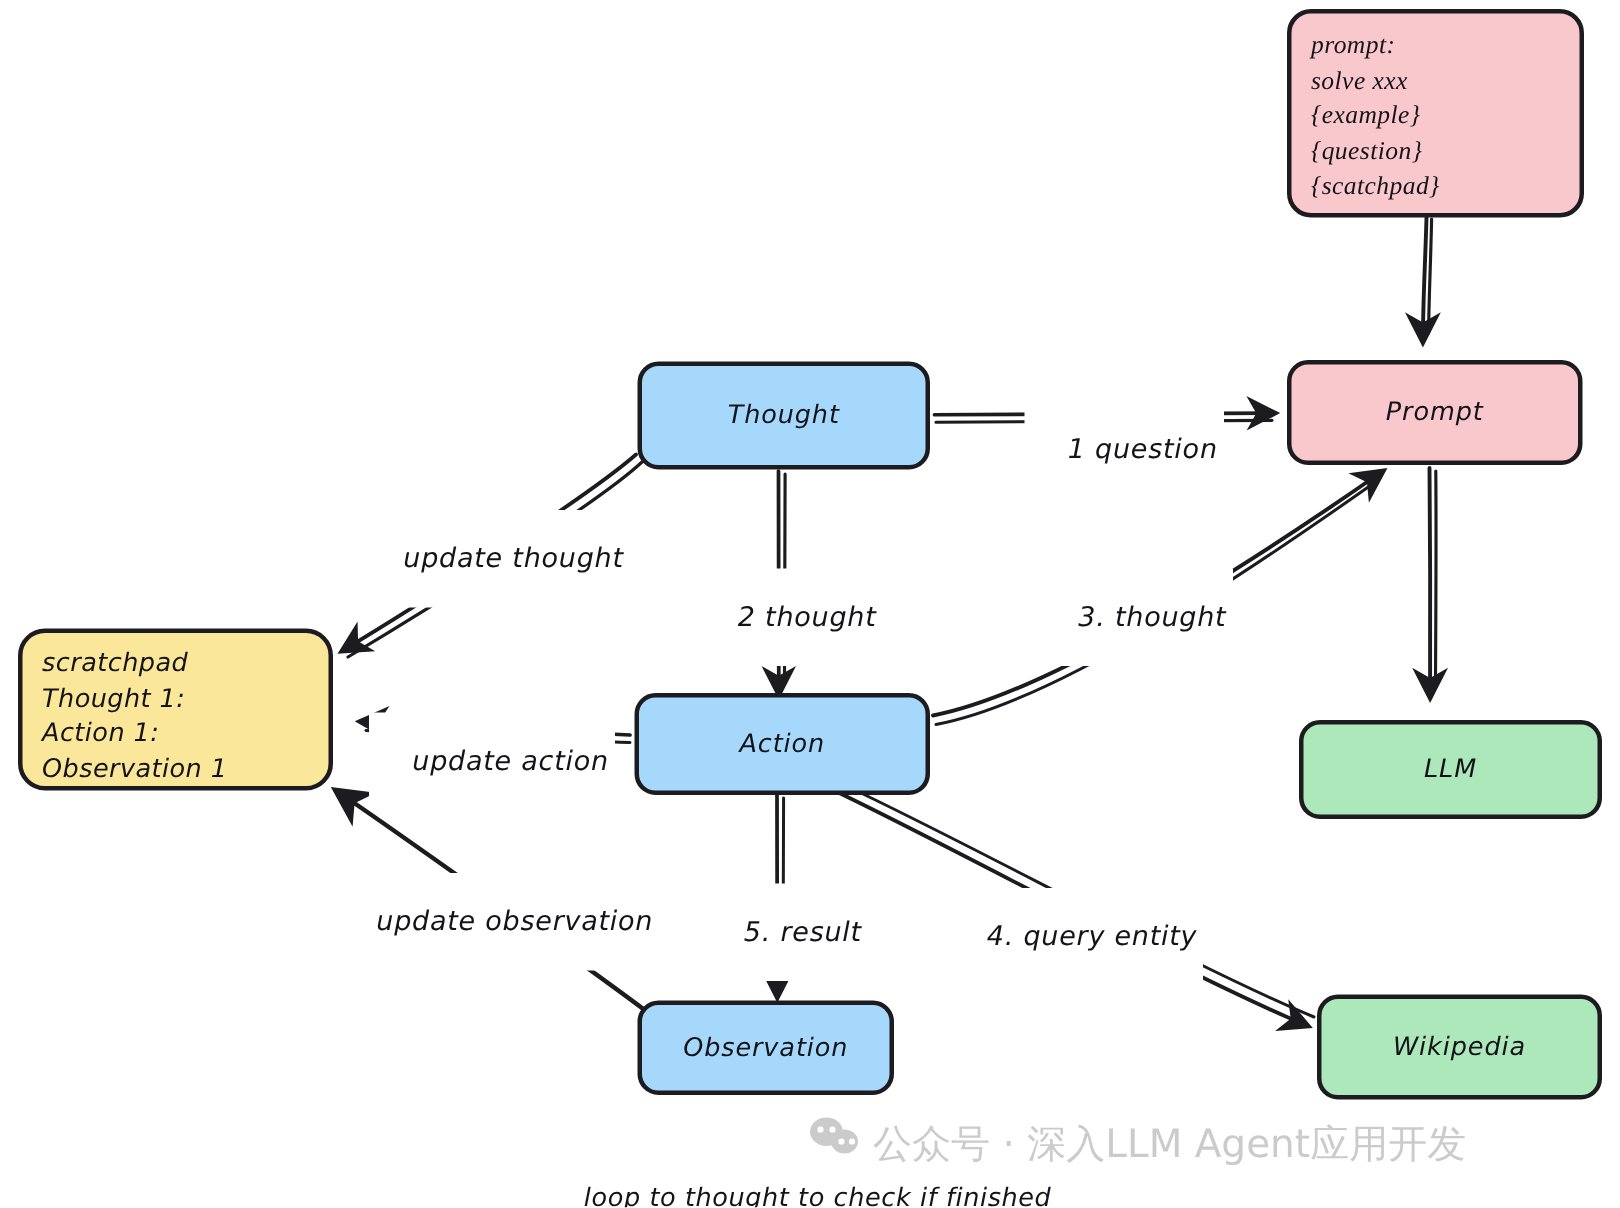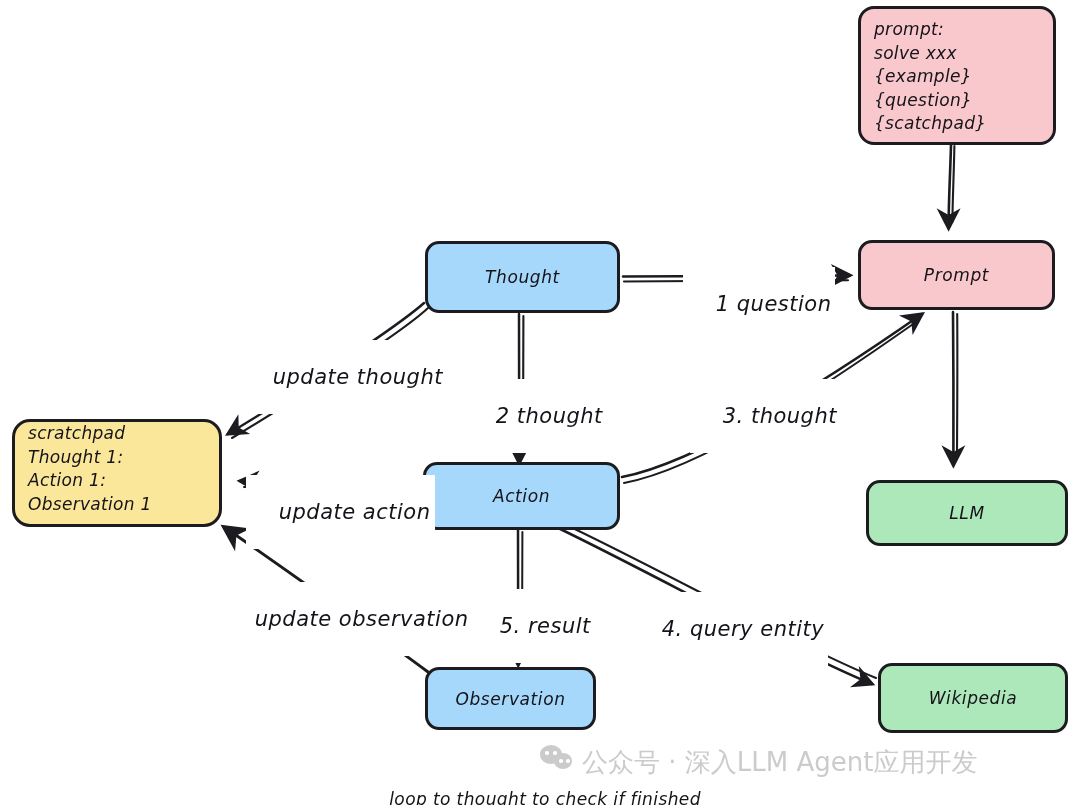--- a/index.html
+++ b/index.html
@@ -56,21 +56,21 @@
     font-size: 17px;
     line-height: 23.5px;
     text-align: left;
     font-style: italic;
     letter-spacing: 0.3px;
   }
 
   .edge-label {
     position: absolute;
     font-family: "DejaVu Sans", sans-serif;
-    font-size: 21px;
+    font-size: 18px;
     font-style: italic;
     letter-spacing: 0.5px;
     color: #15131a;
     white-space: pre;
     background: #ffffff;
     padding: 1px 4px;
     z-index: 5;
   }
   .caption {
     position: absolute;
@@ -171,21 +171,21 @@
         <path d="M518,530 C518.4,582 518.2,630 518.2,665" stroke-width="2.5" marker-end="url(#ah)"></path>
         <path d="M522.4,532 C522.6,580 522.2,622 522,655" stroke-width="2.0"></path>
       </g>
 
       <g>
         <path d="M428,672 C392,645 268,557 224,527" stroke-width="3.0" marker-end="url(#ah)"></path>
       </g>
     </g>
   </svg>
 
-  <div class="node pink textbox" style="left:858px; top:6px; width:198px; height:139px;">
+  <div class="node pink textbox" style="left:858px; top:6px; width:198px; height:139px;font-family:Liberation Serif, serif;">
     <span class="node-label">prompt:
 solve xxx
 {example}
 {question}
 {scatchpad}</span>
   </div>
 
   <div class="node pink" style="left:858px; top:240px; width:197px; height:70px;">
     <span class="node-label">Prompt</span>
   </div>
@@ -203,21 +203,21 @@
   </div>
 
   <div class="node blue" style="left:423px; top:462px; width:197px; height:68px;">
     <span class="node-label">Action</span>
   </div>
 
   <div class="node blue" style="left:425px; top:667px; width:171px; height:63px;">
     <span class="node-label">Observation</span>
   </div>
 
-  <div class="node yellow textbox" style="left:12px; top:419px; width:210px; height:108px; border-radius:18px;align-items:flex-end;">
+  <div class="node yellow textbox" style="left:12px; top:419px; width:210px; height:108px; border-radius:18px;">
     <span class="node-label">scratchpad
 Thought 1:
 Action 1:
 Observation 1</span>
   </div>
 
   <div class="edge-label" style="left:683px; top:267px;">
     <span>1 question</span>
   </div>
 

